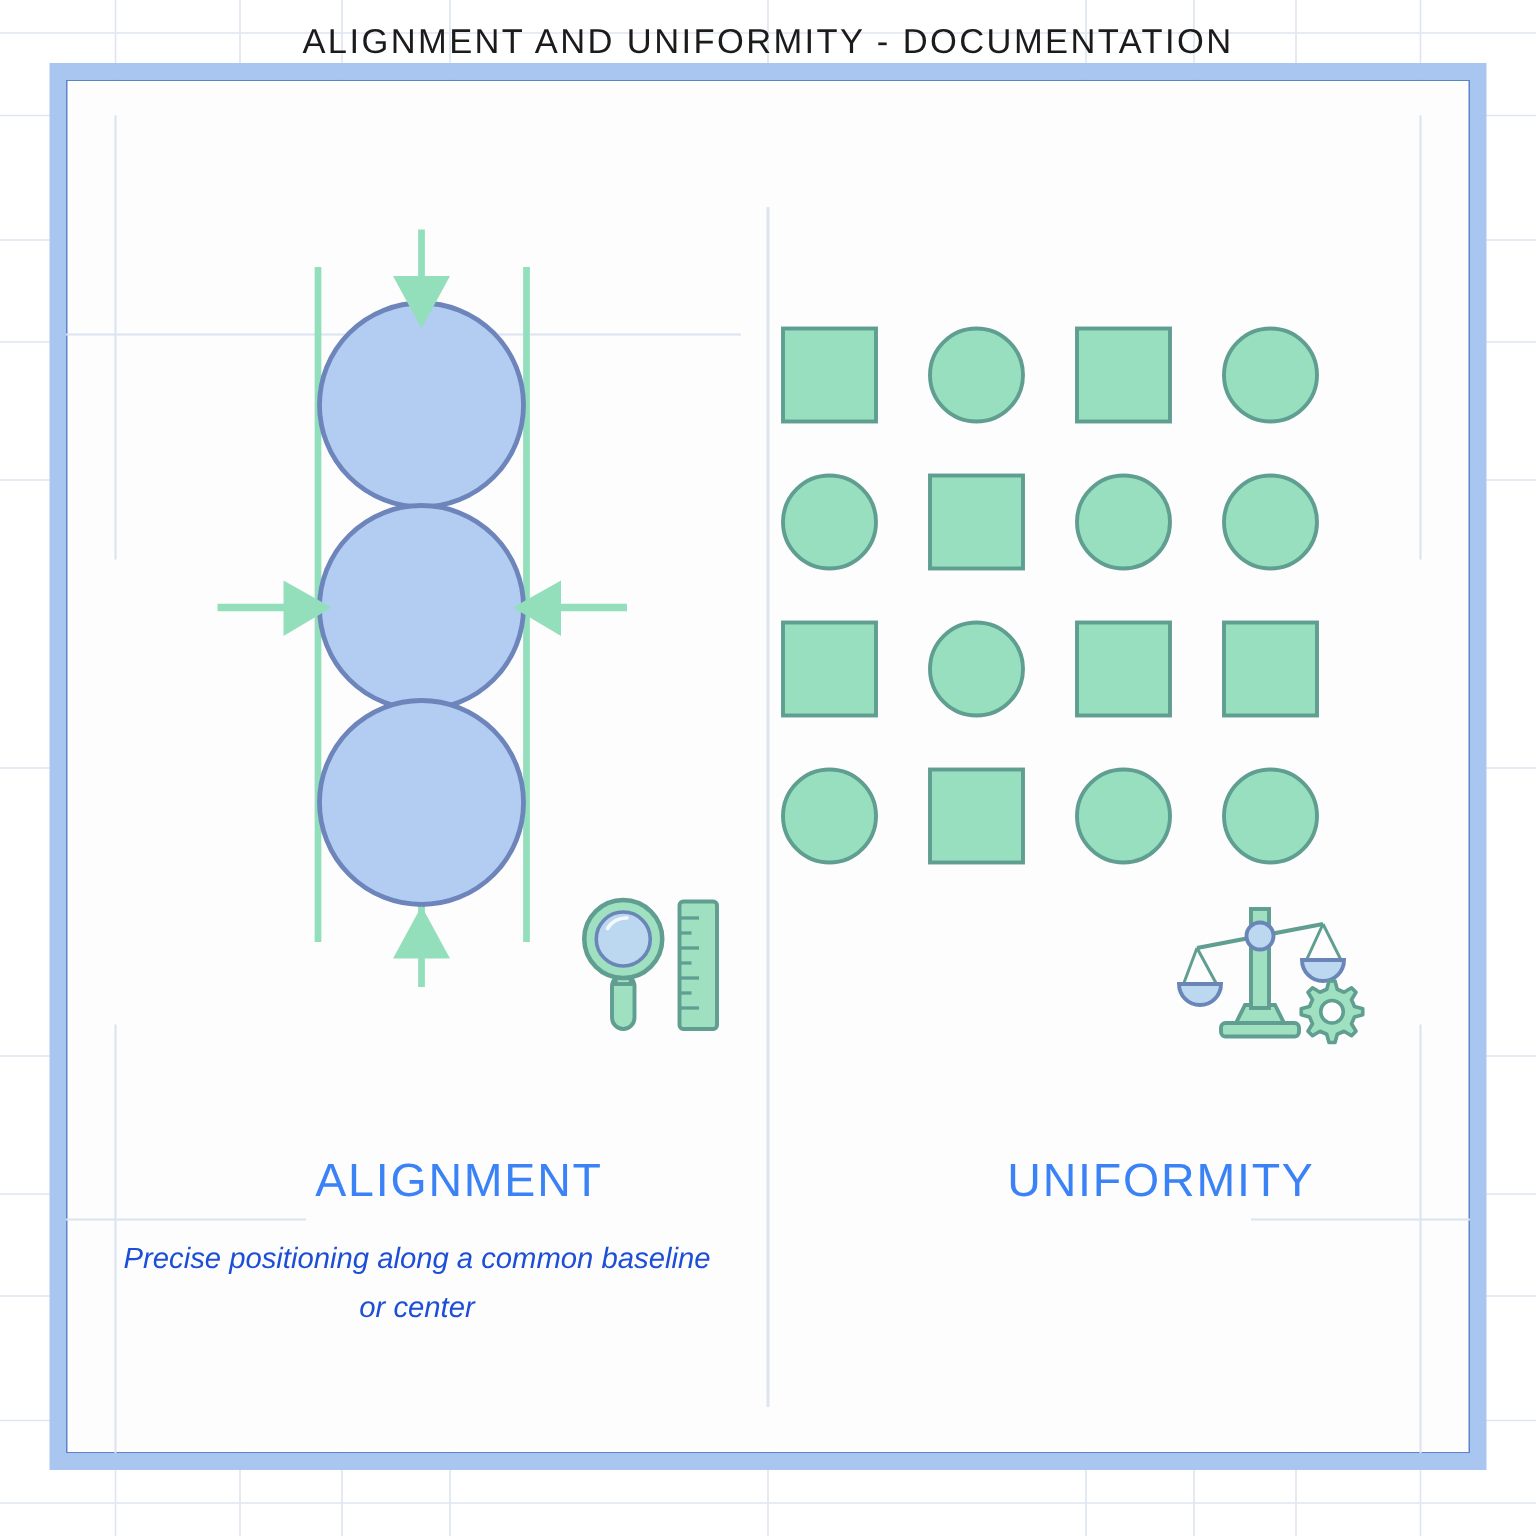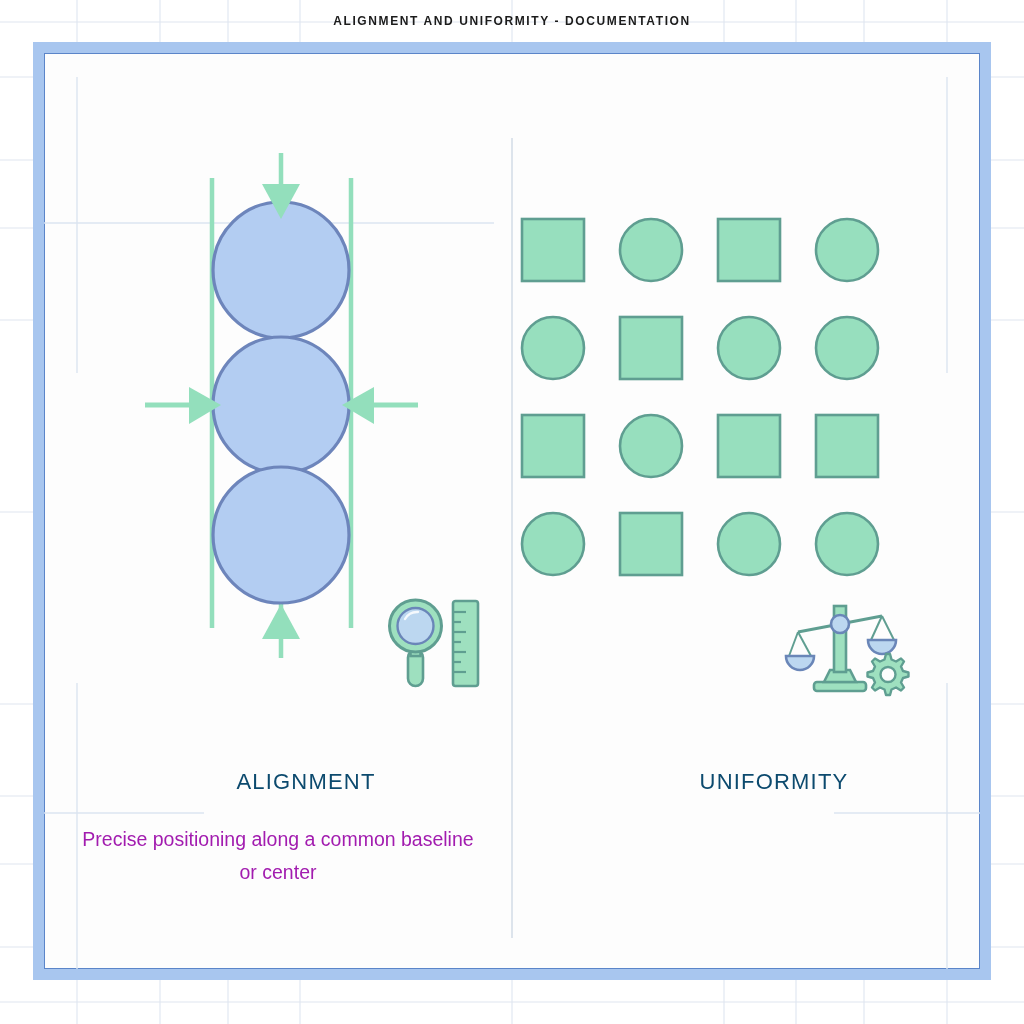--- a/index.html
+++ b/index.html
@@ -22,24 +22,24 @@
     width: 1024px; height: 1024px;
     z-index: 0;
   }
 
   
   #doc-title {
     position: absolute;
     left: 0; top: 14px;
     width: 1024px;
     text-align: center;
-    font-size: 12px;
+    font-size: 23px;
     letter-spacing: 1.6px;
     color: #1b1b1b;
-    font-weight: 700;
+    font-weight: 400;
     z-index: 5;
     white-space: nowrap;
   }
 
   
   #frame-outer {
     position: absolute;
     left: 33px; top: 42px;
     width: 958px; height: 938px;
     border: 11px solid #a8c6ef;
@@ -92,35 +92,36 @@
     z-index: 4;
   }
 
   
   .panel-heading {
     position: absolute;
     left: 0;
     top: 716px;
     width: 524px;
     text-align: center;
-    font-size: 22px;
+    font-size: 31px;
     letter-spacing: 1.2px;
-    color: #0c4a6e;
+    color: #3b82f6;
     font-weight: 400;
   }
   .panel-caption {
     position: absolute;
     left: 34px;
     top: 770px;
     width: 400px;
     text-align: center;
     font-size: 19.5px;
     line-height: 33px;
-    color: #a21caf;
+    color: #1d4ed8;
     font-weight: 400;
+    font-style: italic;
   }
 
   
   .diagram {
     position: absolute;
     left: 0; top: 0;
     width: 468px; height: 700px;
   }
 </style>
 </head>

